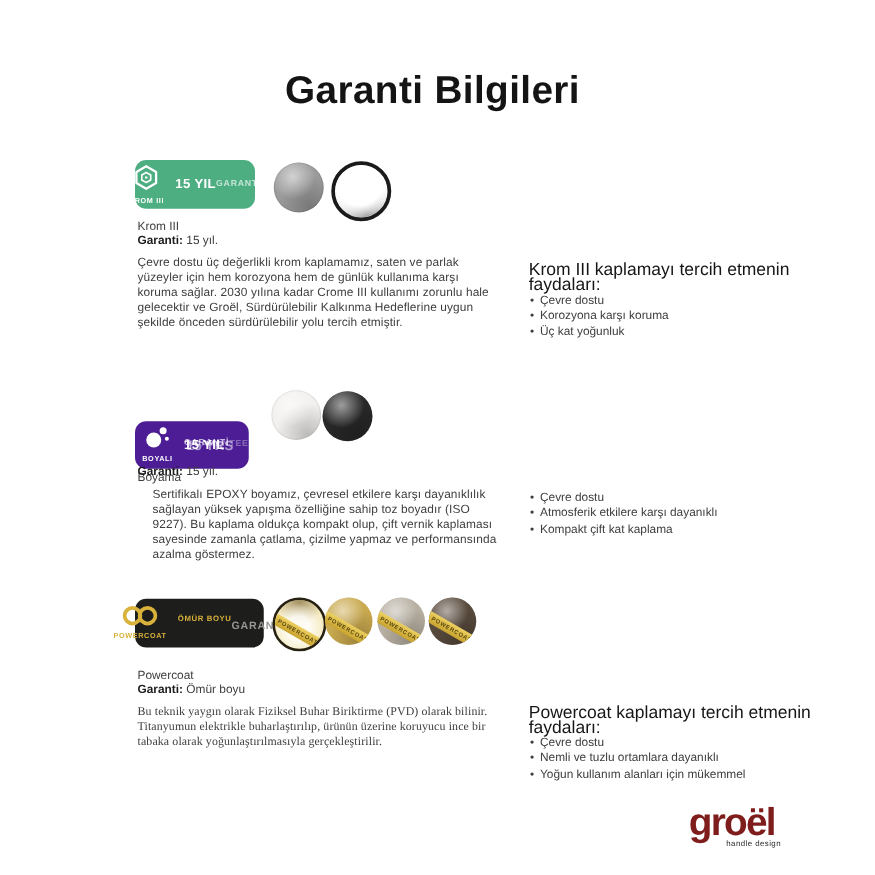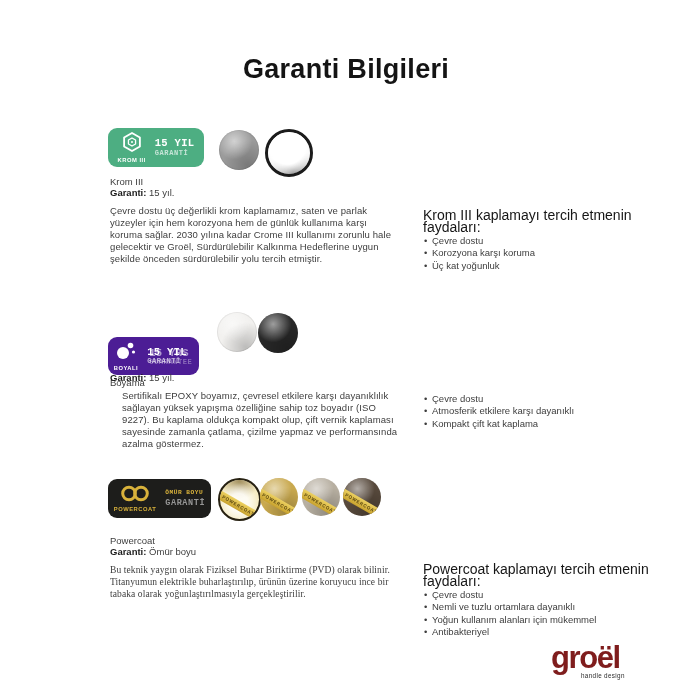--- a/index.html
+++ b/index.html
@@ -1,25 +1,25 @@
 <!DOCTYPE html>
 <html><head>
 <meta charset="utf-8">
 <style>
   html,body{margin:0;padding:0;background:#fff;}
   .page{position:relative;width:700px;height:700px;background:#ffffff;overflow:hidden;
         font-family:"Liberation Sans",sans-serif;color:#3d3d3d;}
   .abs{position:absolute;}
-  .title{top:54px;left:0;width:692px;text-align:center;font-size:27px;font-weight:bold;
+  .title{top:54px;left:0;width:692px;text-align:center;font-size:31px;font-weight:bold;
          color:#141414;letter-spacing:.3px;}
   
   .badge{display:flex;align-items:center;justify-content:center;gap:9px;border-radius:9px;color:#fff;}
   .badge .bl{display:flex;flex-direction:column;align-items:center;line-height:1;}
   .badge .blbl{font-size:5.8px;font-weight:bold;letter-spacing:.5px;margin-top:2px;white-space:nowrap;}
-  .badge .br{display:flex;flex-direction:column;line-height:1;font-family:Liberation Mono, monospace;}
+  .badge .br{display:flex;line-height:1;}
   .badge .l1{font-size:10.5px;font-weight:bold;letter-spacing:.3px;white-space:nowrap;}
   .badge .l2{font-size:7px;font-weight:bold;color:rgba(255,255,255,.68);letter-spacing:.6px;margin-top:2px;white-space:nowrap;}
   .badge.gold .blbl{color:#d9b23b;}
   .badge.gold .l1{color:#d9b23b;font-size:6.2px;letter-spacing:.5px;}
   .badge.gold .l2{color:#969696;font-size:8.5px;margin-top:2.5px;}
   .stack{position:relative;height:11px;}
   .stack .ghost{position:absolute;left:2px;top:1px;opacity:.55;}
   .stack .main{position:absolute;left:0;top:0;}
   .stack2{position:relative;height:8px;margin-top:2px;}
   .stack2 .ghost{position:absolute;left:2px;top:1px;opacity:.5;}
@@ -170,21 +170,20 @@
     <span>Ömür boyu</span>
   </div>
   <div class="abs para" style="left:110px;top:564px;font-family:Liberation Serif, serif;">Bu teknik yaygın olarak Fiziksel Buhar Biriktirme (PVD) olarak bilinir. Titanyumun elektrikle buharlaştırılıp, ürünün üzerine koruyucu ince bir tabaka olarak yoğunlaştırılmasıyla gerçekleştirilir.</div>
 
   <div class="abs" style="left:423px;top:563px;width:252px;">
     <div class="bentitle">Powercoat kaplamayı tercih etmenin faydaları:</div>
     <ul class="ben">
       <li>Çevre dostu</li>
       <li>Nemli ve tuzlu ortamlara dayanıklı</li>
       <li>Yoğun kullanım alanları için mükemmel</li>
-      <li>Antibakteriyel</li>
     </ul>
   </div>
 
   <div class="abs" style="left:551px;top:644px;">
     <div class="logo-name">groël</div>
     <div class="logo-tag">handle design</div>
   </div>
 
 </div>
 

